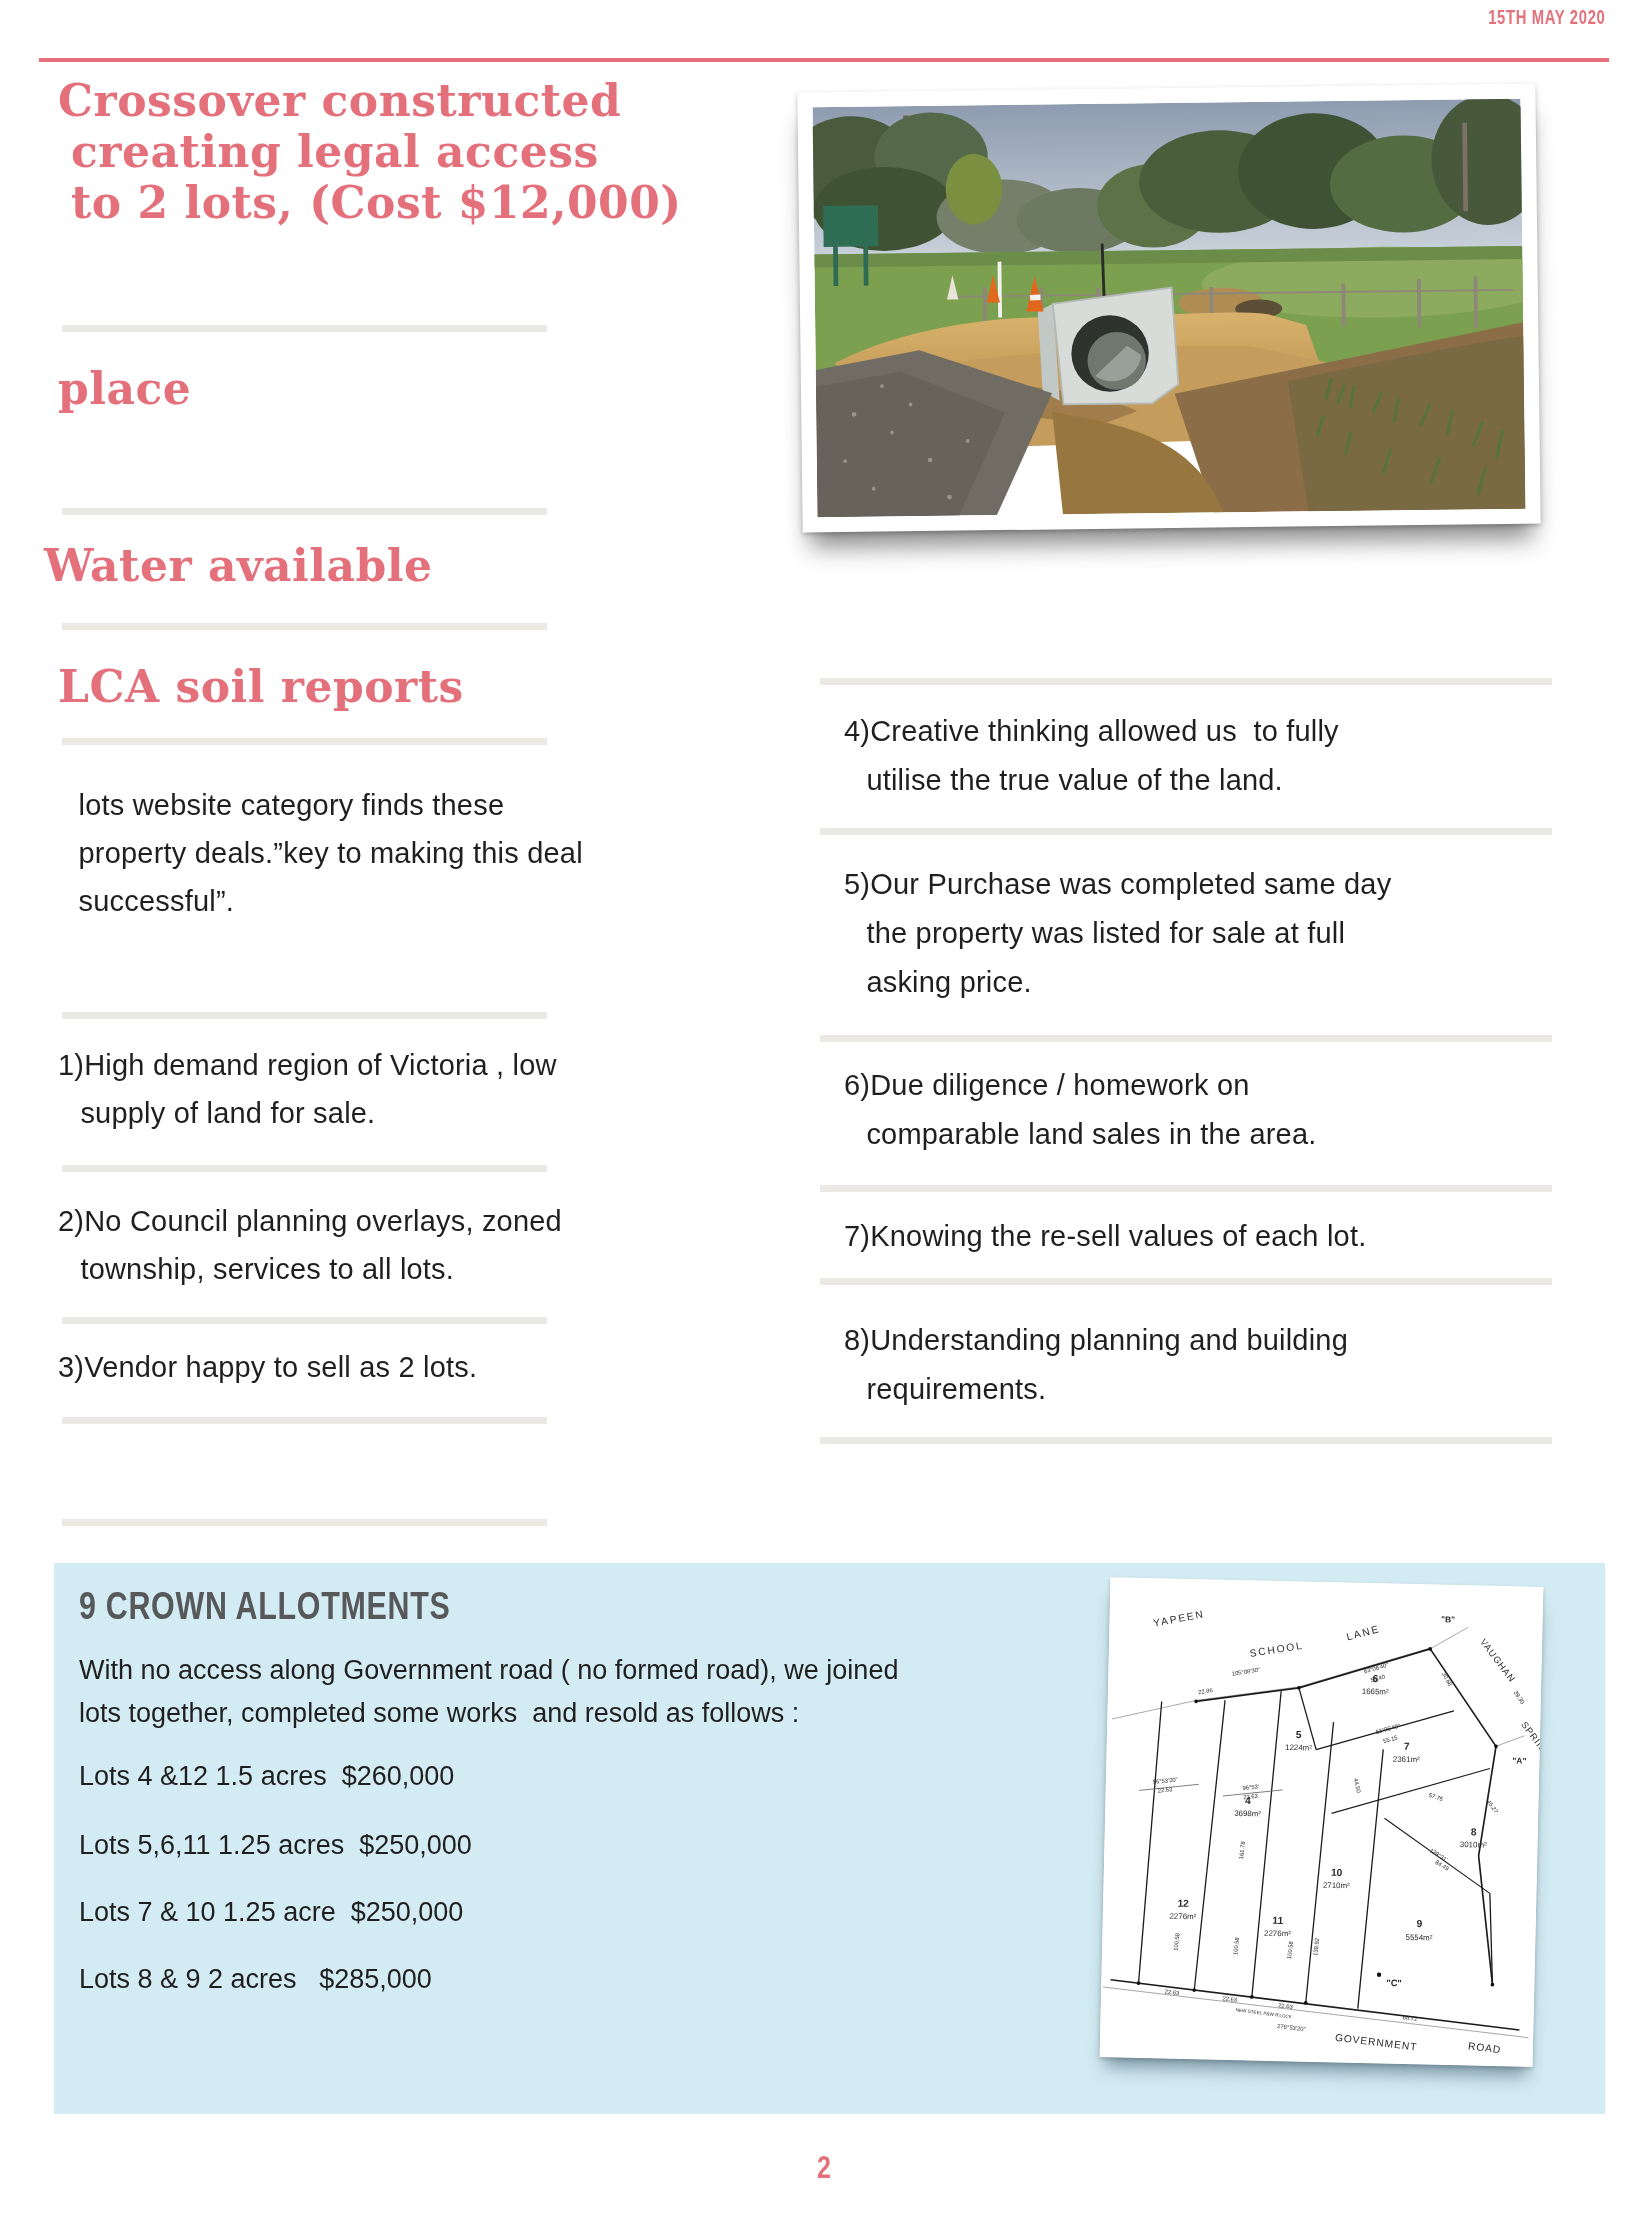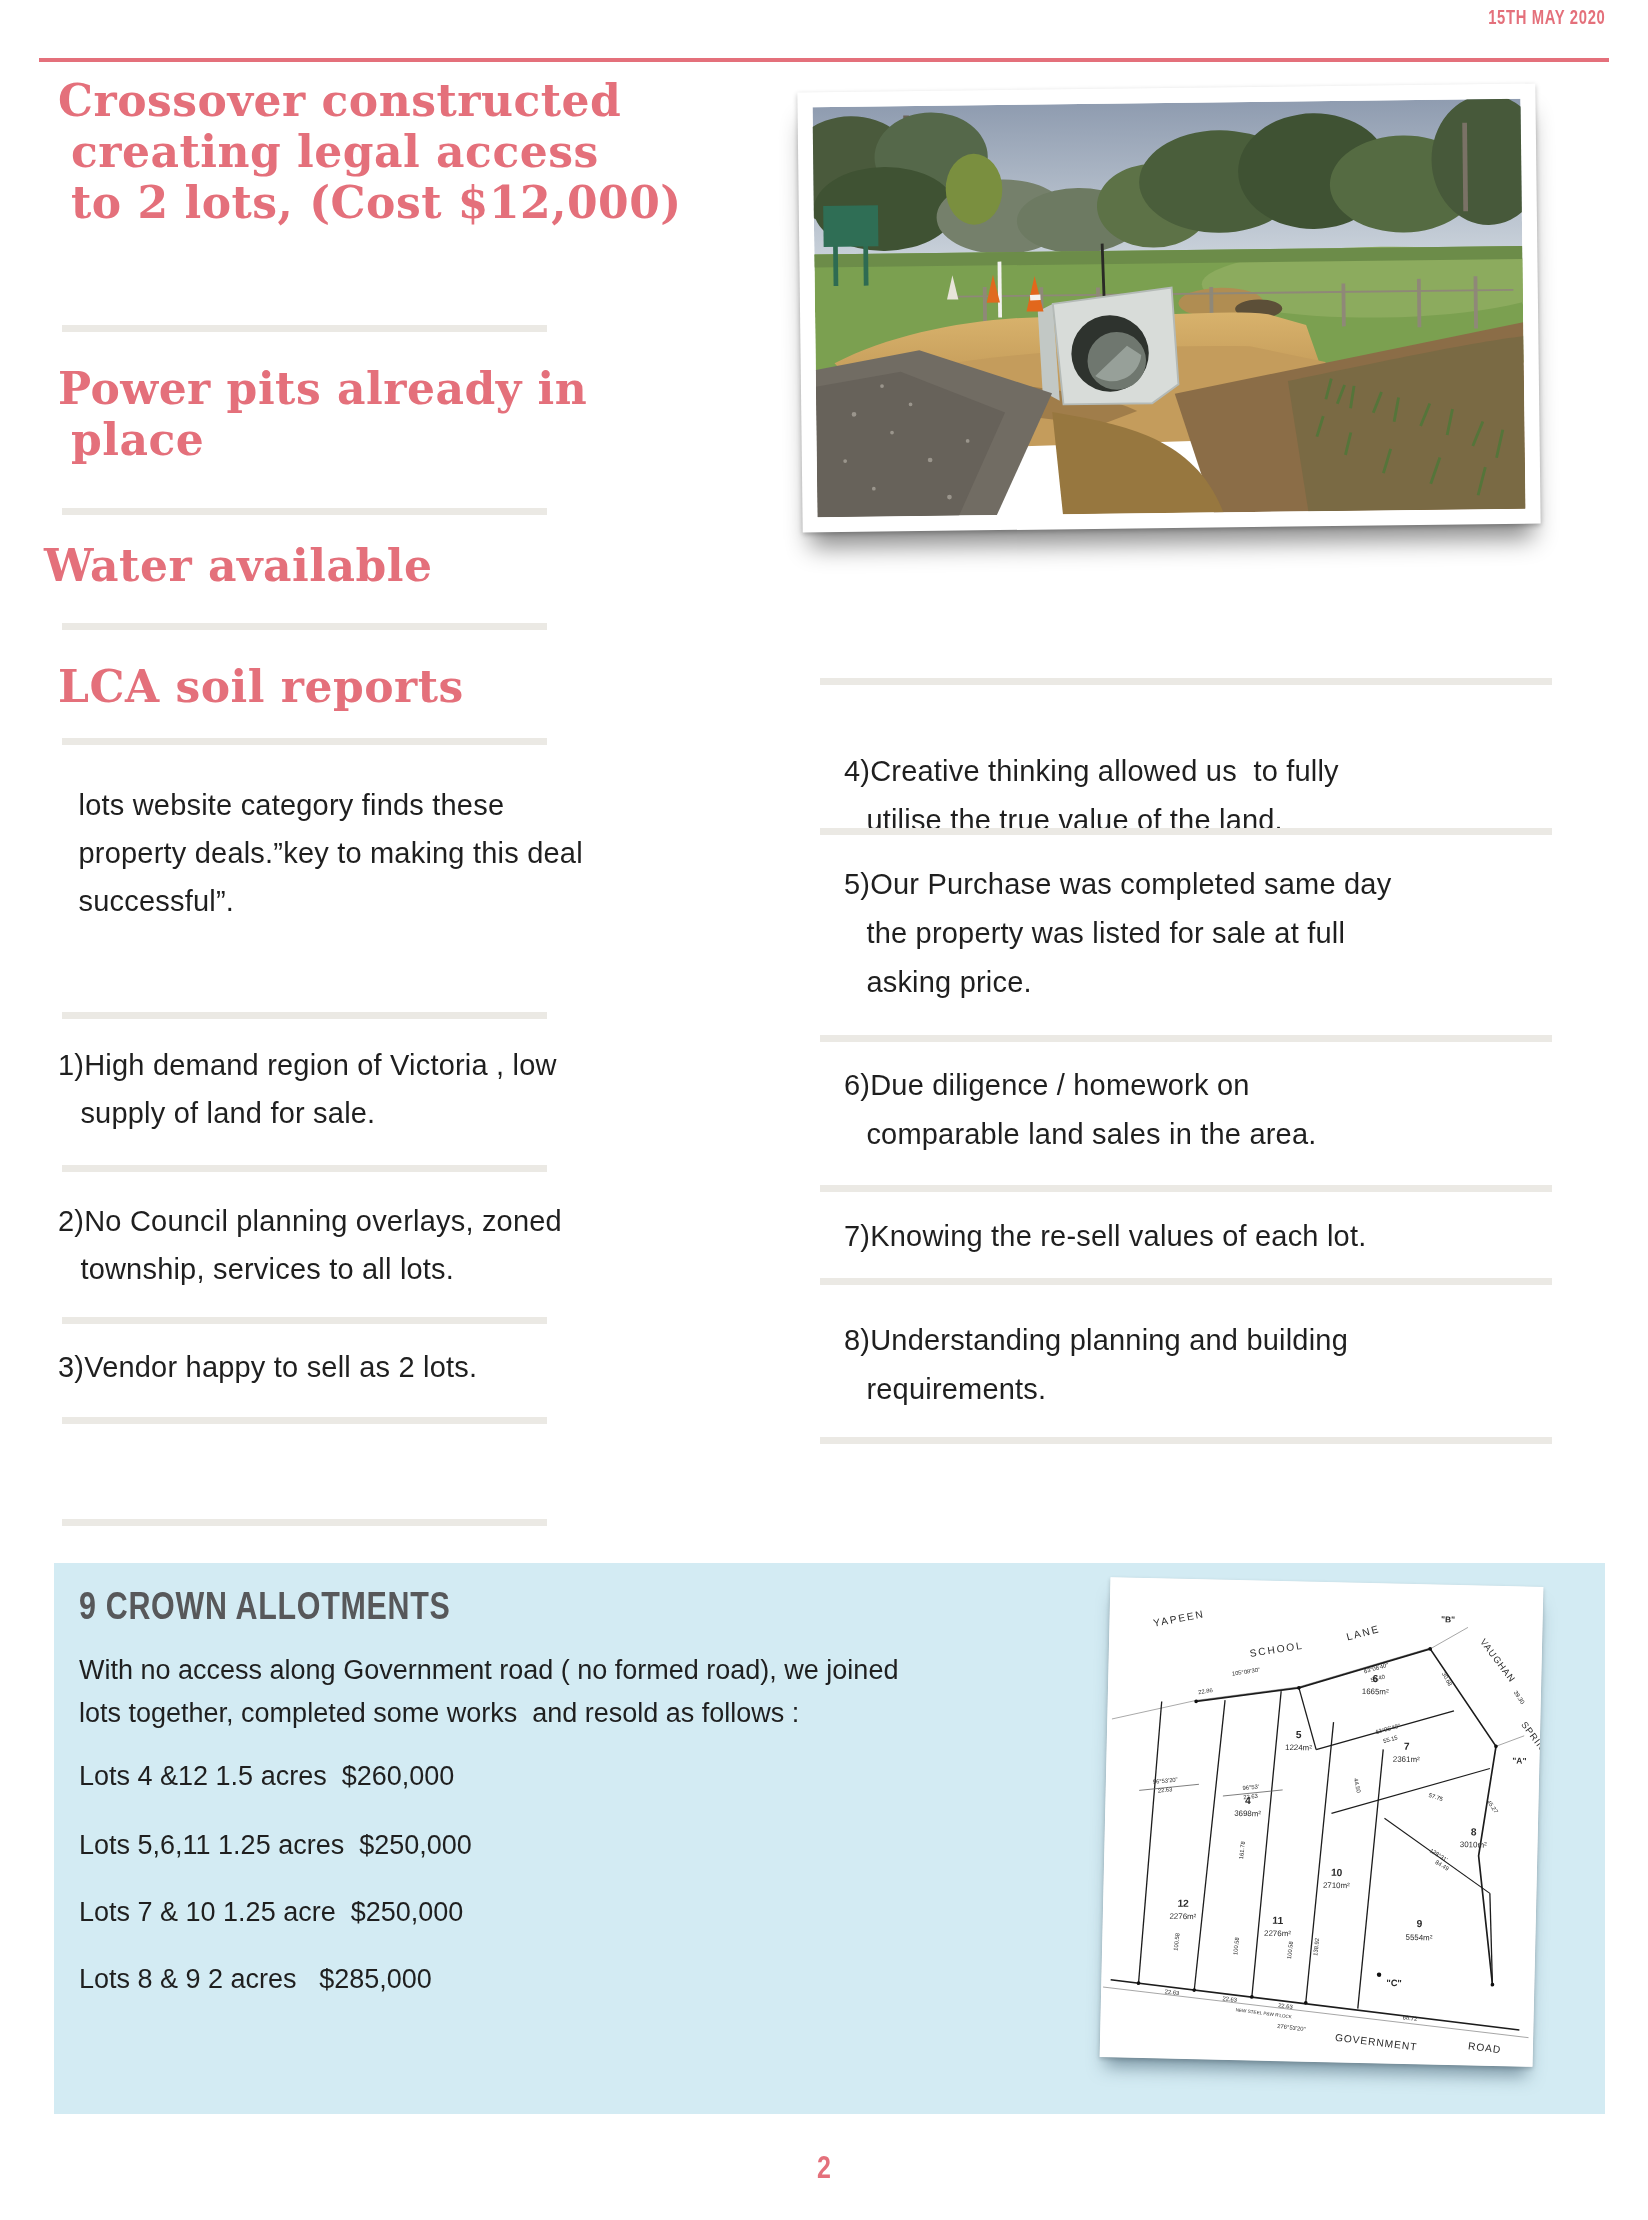--- a/index.html
+++ b/index.html
@@ -65,21 +65,20 @@
 <div class="abs top-rule"></div>
 
 <div class="abs coral-h" style="left:58px;top:75px;width:494px;">
     <div>Crossover constructed</div>
     <div>creating legal access</div>
     <div>to 2 lots, (Cost $12,000)</div>
   </div>
 <div class="abs sep" style="left:62px;top:325px;width:485px;"></div>
 
 <div class="abs coral-h" style="left:58px;top:363px;width:494px;">
-    <div>Power pits already in</div>
     <div>place</div>
   </div>
 <div class="abs sep" style="left:62px;top:508px;width:485px;"></div>
 
 <div class="abs coral-h" style="left:44px;top:540px;width:494px;">
     <div>Water available</div>
   </div>
 <div class="abs sep" style="left:62px;top:623px;width:485px;"></div>
 
 <div class="abs coral-h" style="left:58px;top:661px;width:494px;">
@@ -201,21 +200,21 @@
         <circle cx="100" cy="320" r="2"></circle>
           <circle cx="160" cy="360" r="2"></circle>
           <circle cx="70" cy="300" r="2"></circle>
       </g>
       <path d="M250,330 C330,345 400,360 430,440 L260,440 Z" fill="#97773f"></path>
     </g>
   </svg>
 </div>
 
 <div class="abs sep" style="left:820px;top:678px;width:732px;"></div>
-<div class="abs body-txt hang" style="left:844px;top:707px;width:718px;line-height:49px;margin-top:40px;">
+<div class="abs body-txt hang" style="left:844px;top:707px;width:718px;line-height:49px;">
     <div>4)Creative thinking allowed us  to fully</div>
     <div>utilise the true value of the land.</div>
   </div>
 <div class="abs sep" style="left:820px;top:828px;width:732px;"></div>
 
 <div class="abs body-txt hang" style="left:844px;top:860px;width:718px;line-height:49px;">
     <div>5)Our Purchase was completed same day</div>
     <div>the property was listed for sale at full</div>
     <div>asking price.</div>
   </div>

